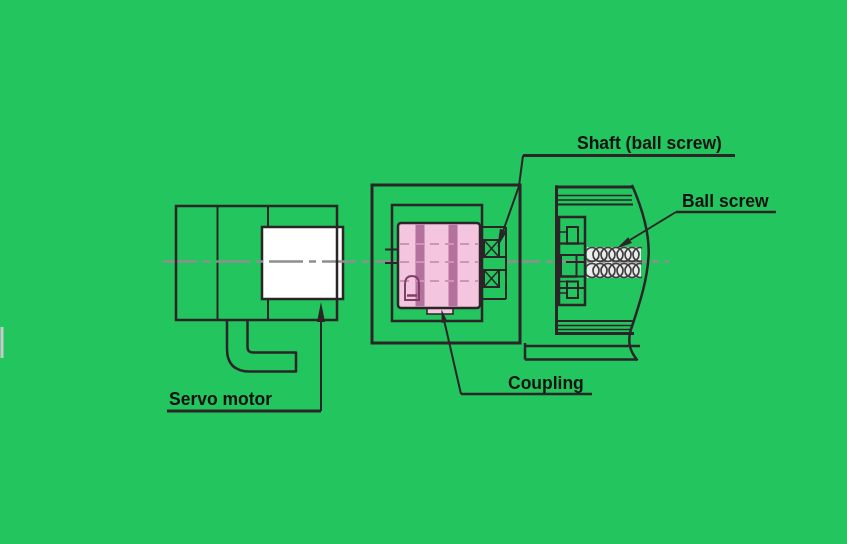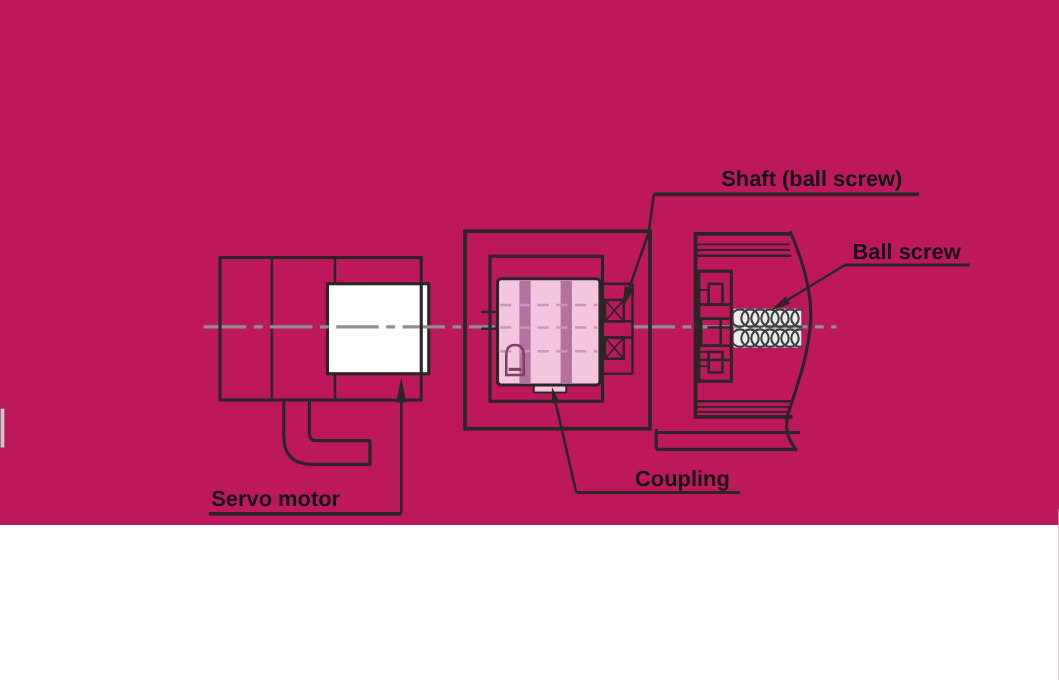--- a/index.html
+++ b/index.html
@@ -1,16 +1,16 @@
 <!DOCTYPE html>
 <html style="--line: #2b2527; --centerline: #8f8f8f; --text: #121212; --pink_light: #f3c5df; --pink_dark: #b5719d; --pink_seam: #ce93bb; --pink_outline: #7e4067; --thread_bg: #ececec; --thread_coil: #3f3f3f;"><head>
 <meta charset="utf-8">
 <style>
   html,body{margin:0;padding:0;background:#ffffff;}
-  .stage{position:relative;width:847px;height:420px;background:#be185d;overflow:hidden;font-family:"Liberation Sans",sans-serif;}
+  .stage{position:relative;width:847px;height:544px;background:#22c55e;overflow:hidden;font-family:"Liberation Sans",sans-serif;}
   svg{display:block;}
   .ln{stroke:var(--line);fill:none;stroke-linecap:butt;}
   .rnd{stroke-linejoin:round;}
   .w15{stroke-width:1.5;}
   .w2{stroke-width:2;}
   .w25{stroke-width:2.5;}
   .w3{stroke-width:3;}
   .fillw{fill:#ffffff;}
   .cl{stroke:var(--centerline);stroke-width:2.5;stroke-dasharray:34 6 7 6;fill:none;}
   .lead{stroke:var(--line);stroke-width:2;fill:none;}

